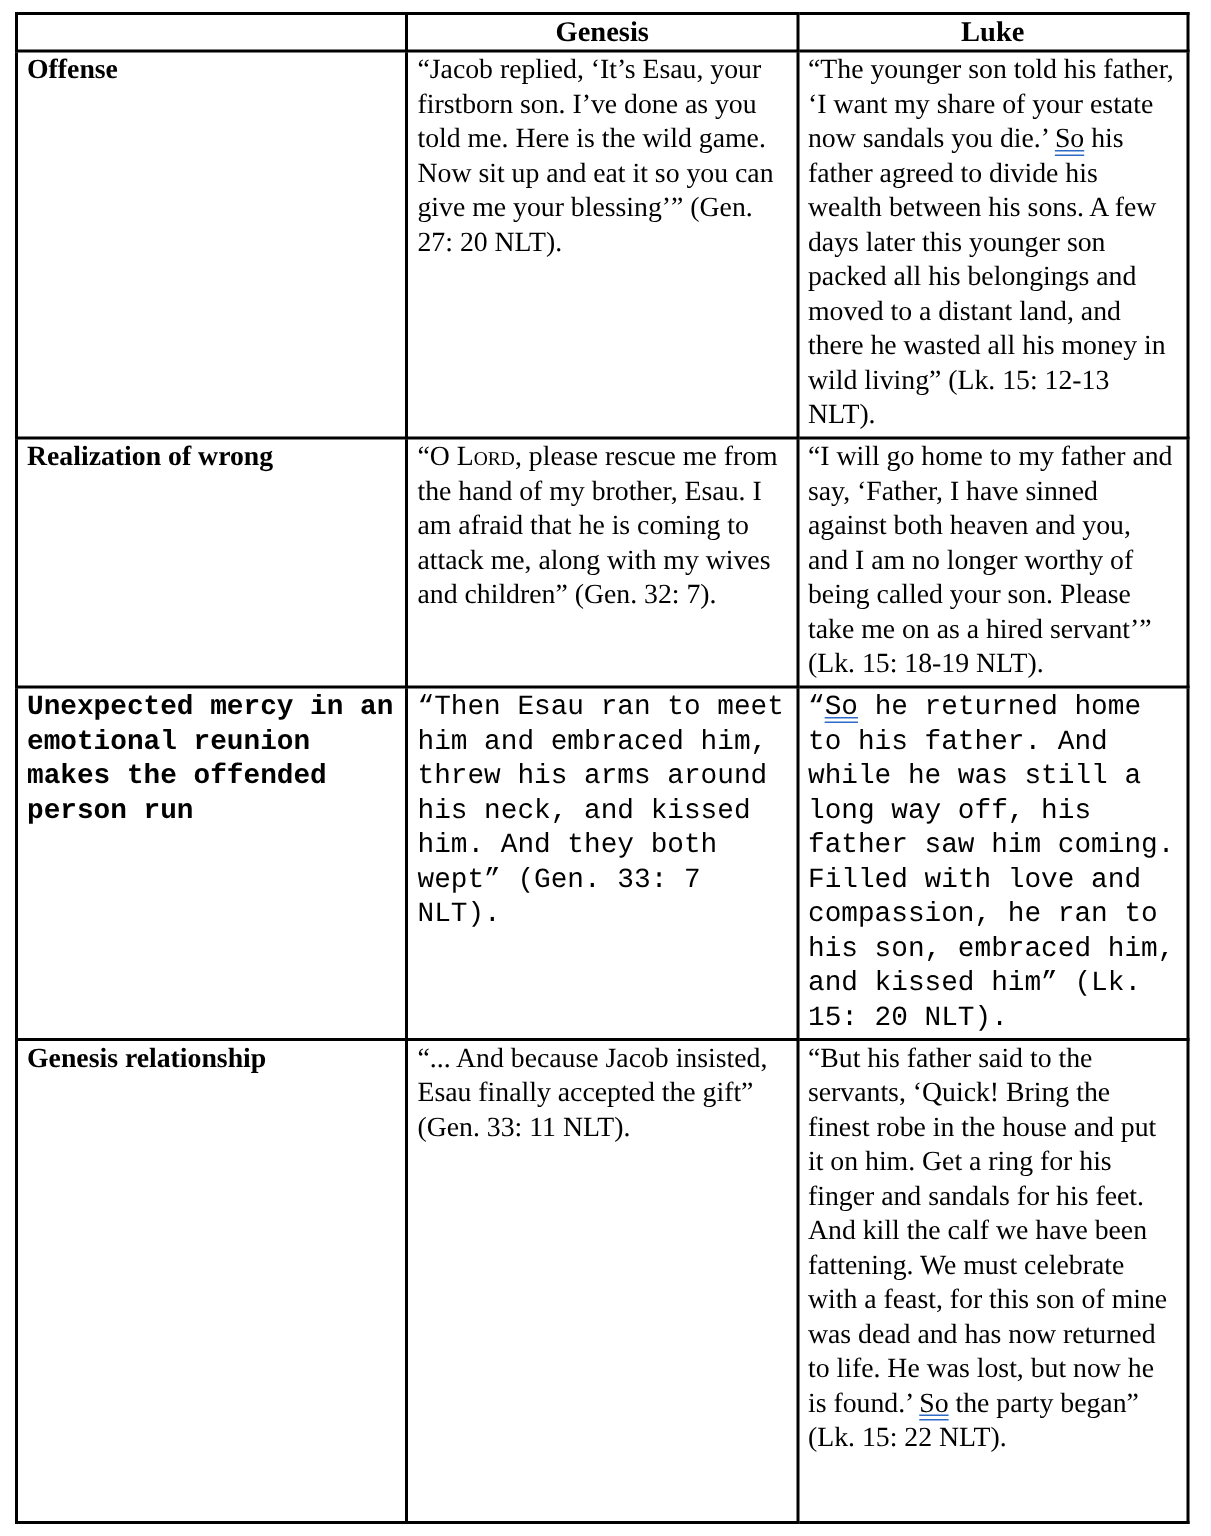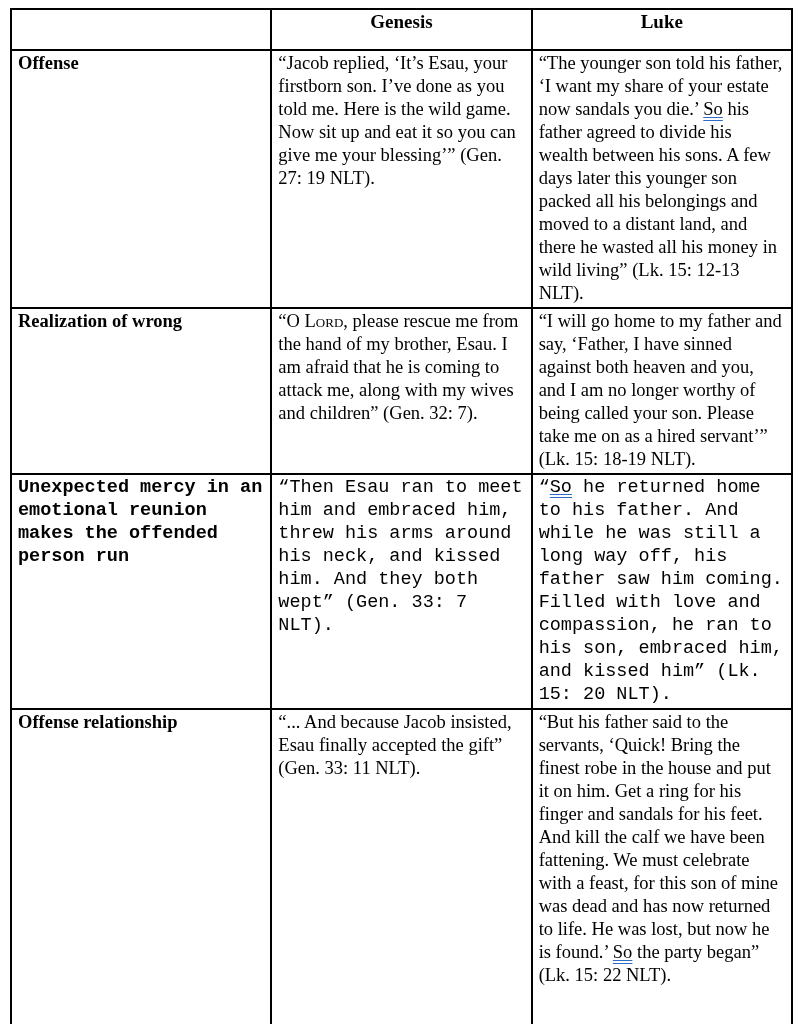--- a/index.html
+++ b/index.html
@@ -24,21 +24,21 @@
     padding: 1px 6px 2px 6px;
     font-size: 18.5px;
     line-height: 23px;
     overflow: hidden;
   }
   table.cmp th {
     text-align: center;
     font-weight: bold;
     height: 23px;
     padding-top: 0;
-    padding-bottom: 16px;
+    padding-bottom: 0;
     font-size: 19px;
   }
   td.rowlabel {
     font-weight: bold;
     font-size: 19px;
   }
   tr.r1 td { height: 234px; }
   tr.r2 td { height: 164px; }
   tr.r3 td { height: 202px; font-family: Liberation Mono, monospace; }
   tr.r4 td { height: 322px; }
@@ -65,21 +65,21 @@
     <tr>
       <th></th>
       <th>Genesis</th>
       <th>Luke</th>
     </tr>
   </thead>
   <tbody>
     <tr class="r1">
       <td class="rowlabel">Offense</td>
       <td>
-        <span>“Jacob replied, ‘It’s Esau, your firstborn son. I’ve done as you told me. Here is the wild game. Now sit up and eat it so you can give me your blessing’” (Gen. 27: 19 NLT).</span>
+        <span>“Jacob replied, ‘It’s Esau, your firstborn son. I’ve done as you told me. Here is the wild game. Now sit up and eat it so you can give me your blessing’” (Gen. 27: 20 NLT).</span>
       </td>
       <td>
         <span>“The younger son told his father, ‘I want my share of your estate now sandals you die.’ </span><span class="gram">So</span><span> his father agreed to divide his wealth between his sons. A few days later this younger son packed all his belongings and moved to a distant land, and there he wasted all his money in wild living” (Lk. 15: 12-13 NLT).</span>
       </td>
     </tr>
     <tr class="r2">
       <td class="rowlabel">Realization of wrong</td>
       <td>
         <span>“O </span><span class="smallcaps">Lord</span><span>, please rescue me from the hand of my brother, Esau. I am afraid that he is coming to attack me, along with my wives and children” (Gen. 32: 7).</span>
       </td>
@@ -90,21 +90,21 @@
     <tr class="r3">
       <td class="rowlabel">Unexpected mercy in an emotional reunion makes the offended person run</td>
       <td>
         <span>“Then Esau ran to meet him and embraced him, threw his arms around his neck, and kissed him. And they both wept” (Gen. 33: 7 NLT).</span>
       </td>
       <td>
         <span>“</span><span class="gram">So</span><span> he returned home to his father. And while he was still a long way off, his father saw him coming. Filled with love and compassion, he ran to his son, embraced him, and kissed him” (Lk. 15: 20 NLT).</span>
       </td>
     </tr>
     <tr class="r4">
-      <td class="rowlabel">Offense relationship</td>
+      <td class="rowlabel">Genesis relationship</td>
       <td>
         <span>“... And because Jacob insisted, Esau finally accepted the gift” (Gen. 33: 11 NLT).</span>
       </td>
       <td>
         <span>“But his father said to the servants, ‘Quick! Bring the finest robe in the house and put it on him. Get a ring for his finger and sandals for his feet. And kill the calf we have been fattening. We must celebrate with a feast, for this son of mine was dead and has now returned to life. He was lost, but now he is found.’ </span><span class="gram">So</span><span> the party began” (Lk. 15: 22 NLT).</span>
       </td>
     </tr>
   </tbody>
 </table>
 

